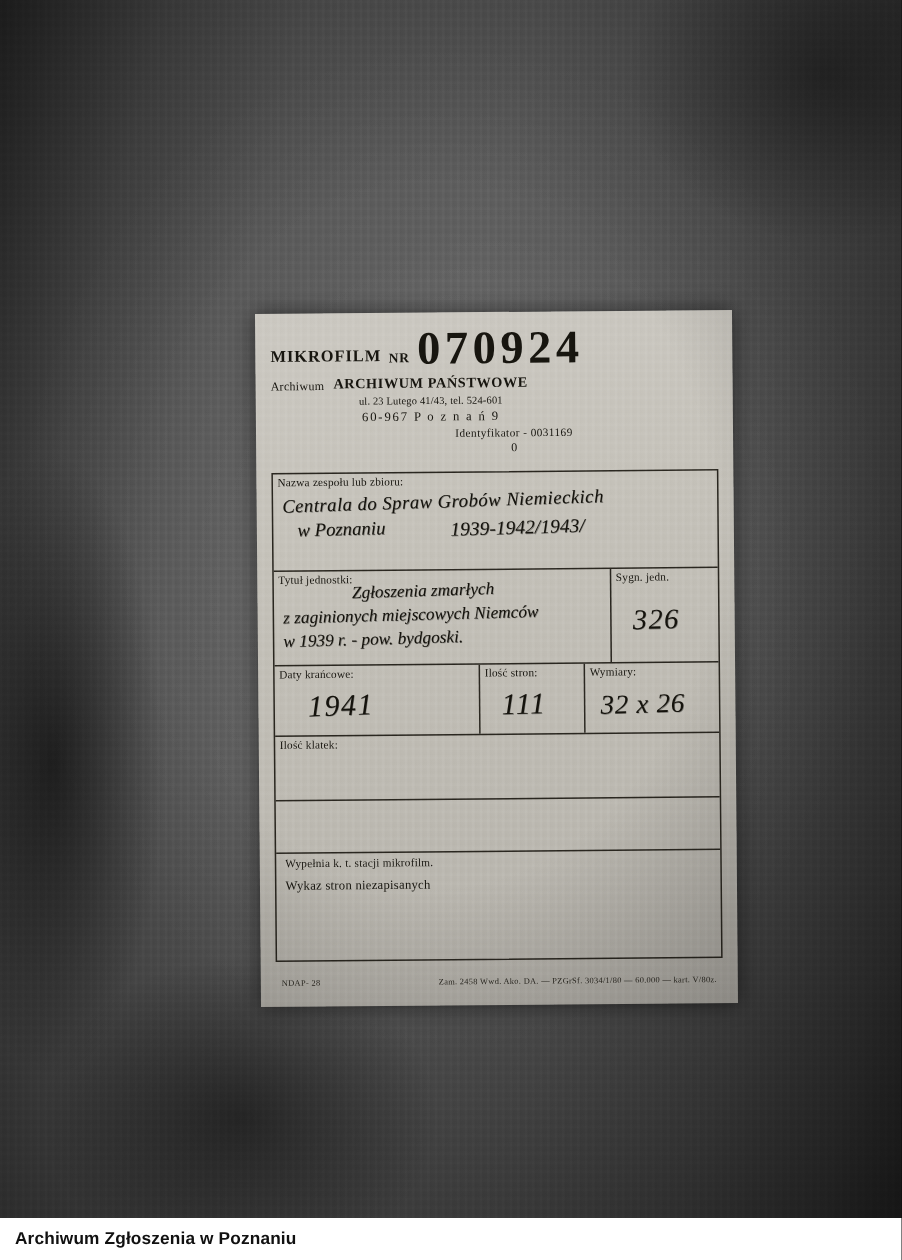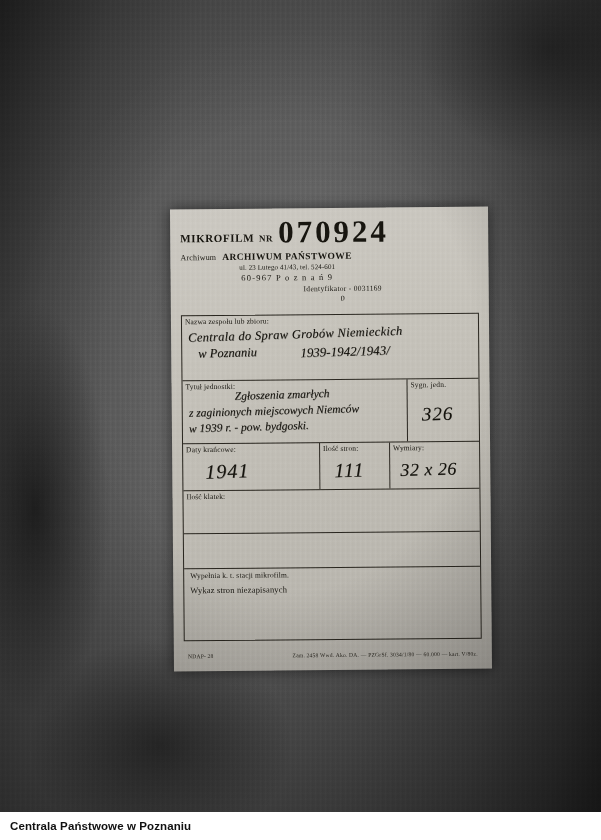--- a/index.html
+++ b/index.html
@@ -328,14 +328,14 @@
       </div>
 
     </div>
   </div>
 
   <div id="grain"></div>
   <div id="vign"></div>
 </div>
 
 <div id="caption">
-  <span>Centrala Państwowe w Poznaniu</span>
+  <span>Archiwum Zgłoszenia w Poznaniu</span>
 </div>
 
 </body></html>

